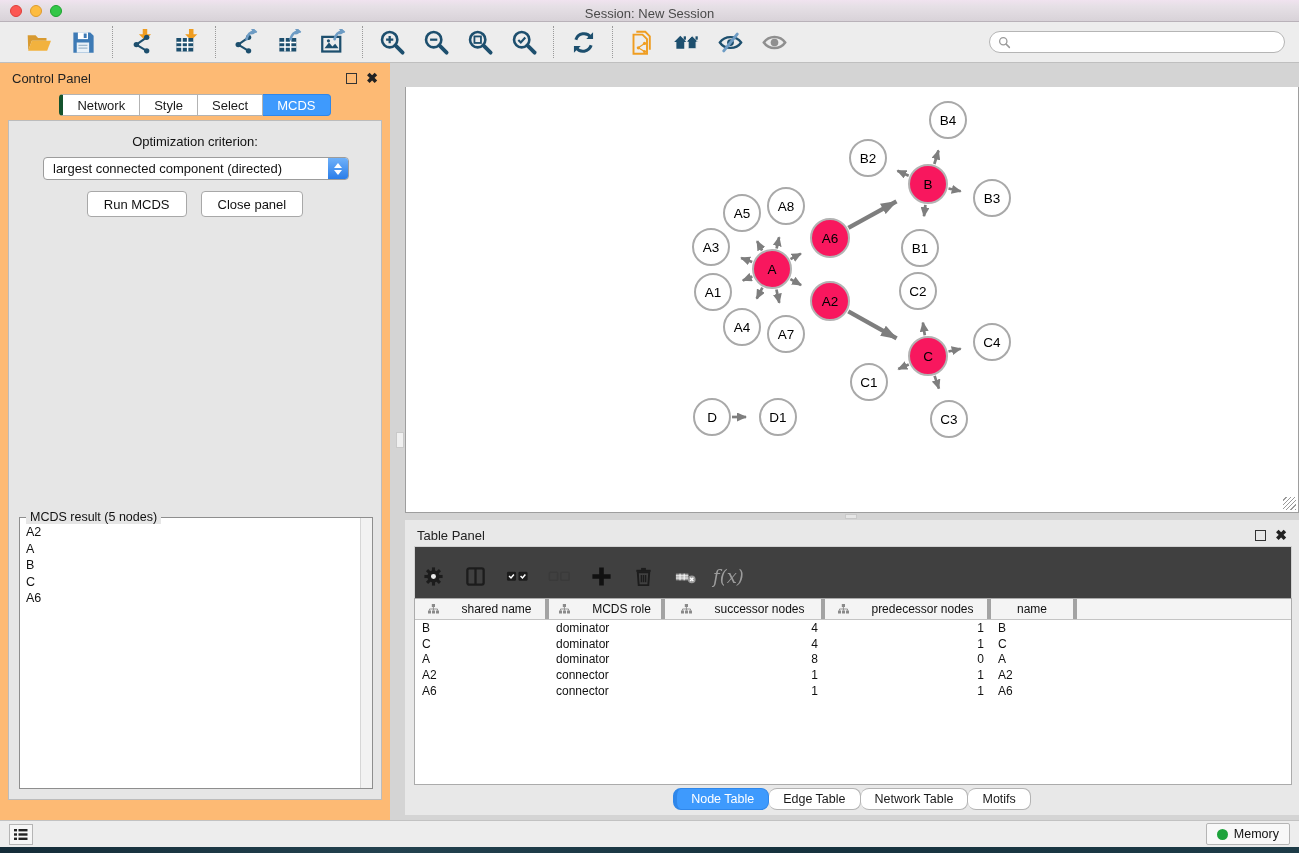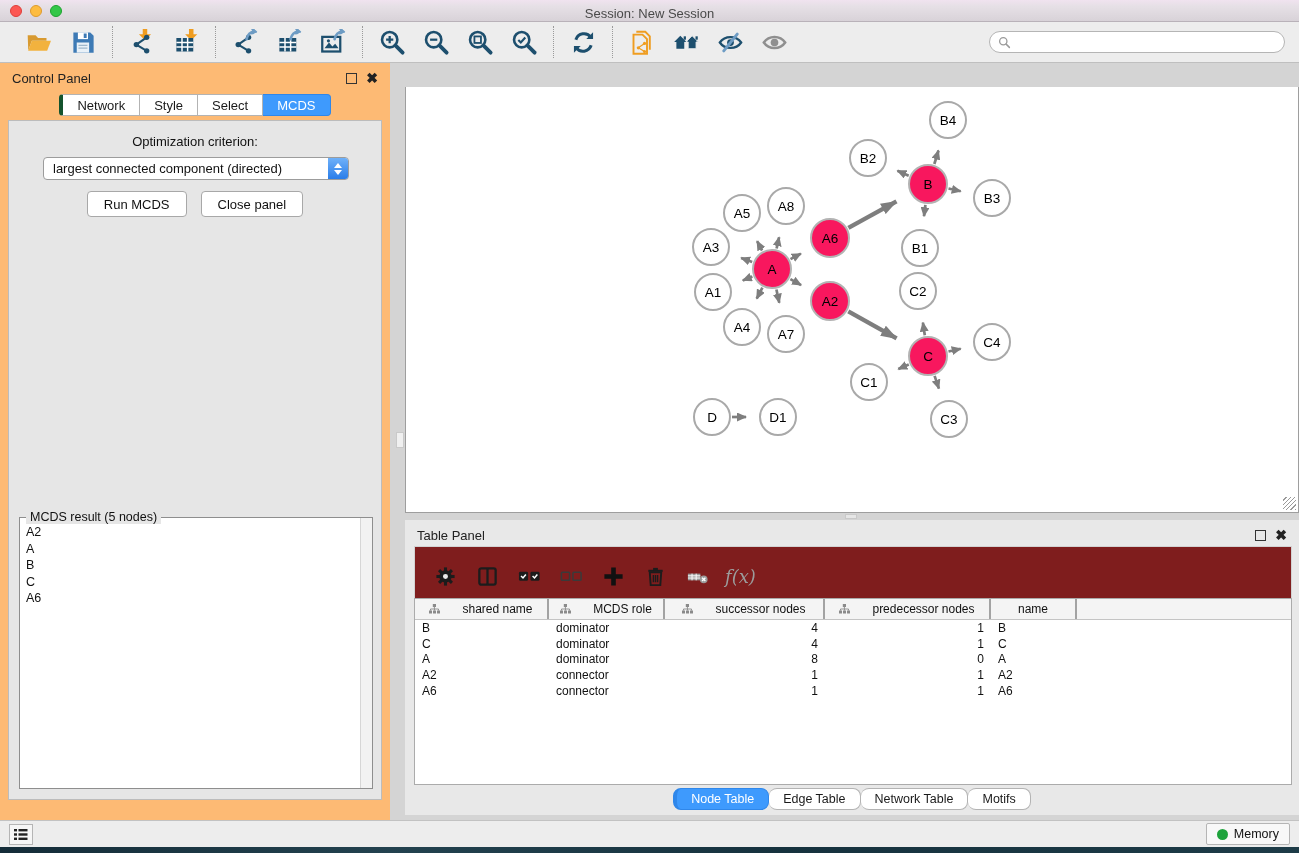--- a/index.html
+++ b/index.html
@@ -81,31 +81,31 @@
   .gnode { position:absolute; z-index:2; border-radius:50%; display:flex; align-items:center; justify-content:center;
     font-size:13.5px; color:#000; background:#fff; border:2px solid #a9a9a9; }
   .gnode.mcds { background:#f8175e; border-color:#b3b3b3; }
   .resize-grip { position:absolute; right:2px; bottom:2px; width:13px; height:13px; z-index:3;
     background:repeating-linear-gradient(135deg, transparent, transparent 2px, #9a9a9a 2px, #9a9a9a 3px); }
   .left-splitter-handle { position:absolute; left:396px; top:432px; width:8px; height:16px; background:#f0f0f0; border:1px solid #c9c9c9; }
   .bottom-splitter-handle { position:absolute; left:845px; top:514px; width:12px; height:5px; background:#e6e6e6; border:1px solid #c9c9c9; }
 
   
   .table-panel { position:absolute; left:405px; top:520px; width:894px; height:295px; background:#e8e8e8; }
-  .tp-toolbar { position:absolute; left:9px; top:26px; width:878px; height:60px; background:#7f1d1d;
-    border:1px solid #d2d2d2; display:flex; align-items:center; padding-left:12px; gap:6px; }
+  .tp-toolbar { position:absolute; left:9px; top:26px; width:878px; height:60px; background:#404040;
+    border:1px solid #d2d2d2; display:flex; align-items:center; gap:6px; }
   .tp-btn { width:36px; height:36px; display:flex; align-items:center; justify-content:center; }
   .tp-btn svg { width:23px; height:23px; }
   .fx-label { font-family:"DejaVu Serif", serif; font-style:italic; font-size:18px; color:#9c9c9c; margin-left:4px; }
 
   .data-table { position:absolute; left:9px; top:78px; width:878px; height:187px; background:#fff;
     border:1px solid #ababab; overflow:hidden; }
   .dt-header { display:flex; height:21px; background:#f4f4f4; border-bottom:1px solid #c4c4c4; }
   .dt-hcell { display:flex; align-items:center; justify-content:center; gap:22px; font-size:12px; color:#111;
-    border-right:2px solid #a3a3a3; flex:0 0 auto; }
+    border-right:4px solid #a3a3a3; flex:0 0 auto; }
   .dt-hcell svg { width:11px; height:10px; }
   .dt-row { display:flex; height:15.8px; align-items:center; }
   .dt-cell { font-size:12px; padding:0 7px; flex:0 0 auto; white-space:nowrap; }
 
   .tp-tabs { position:absolute; left:0; top:268px; width:100%; display:flex; justify-content:center; }
   .tp-tabs .tab { height:22px; font-size:12.5px;border-radius:8px; }
 
   
   .statusbar { position:absolute; left:0; top:820px; width:1299px; height:27px; background:#ededed; border-top:1px solid #c2c2c2;
     display:flex; align-items:center; padding:0 9px; }

